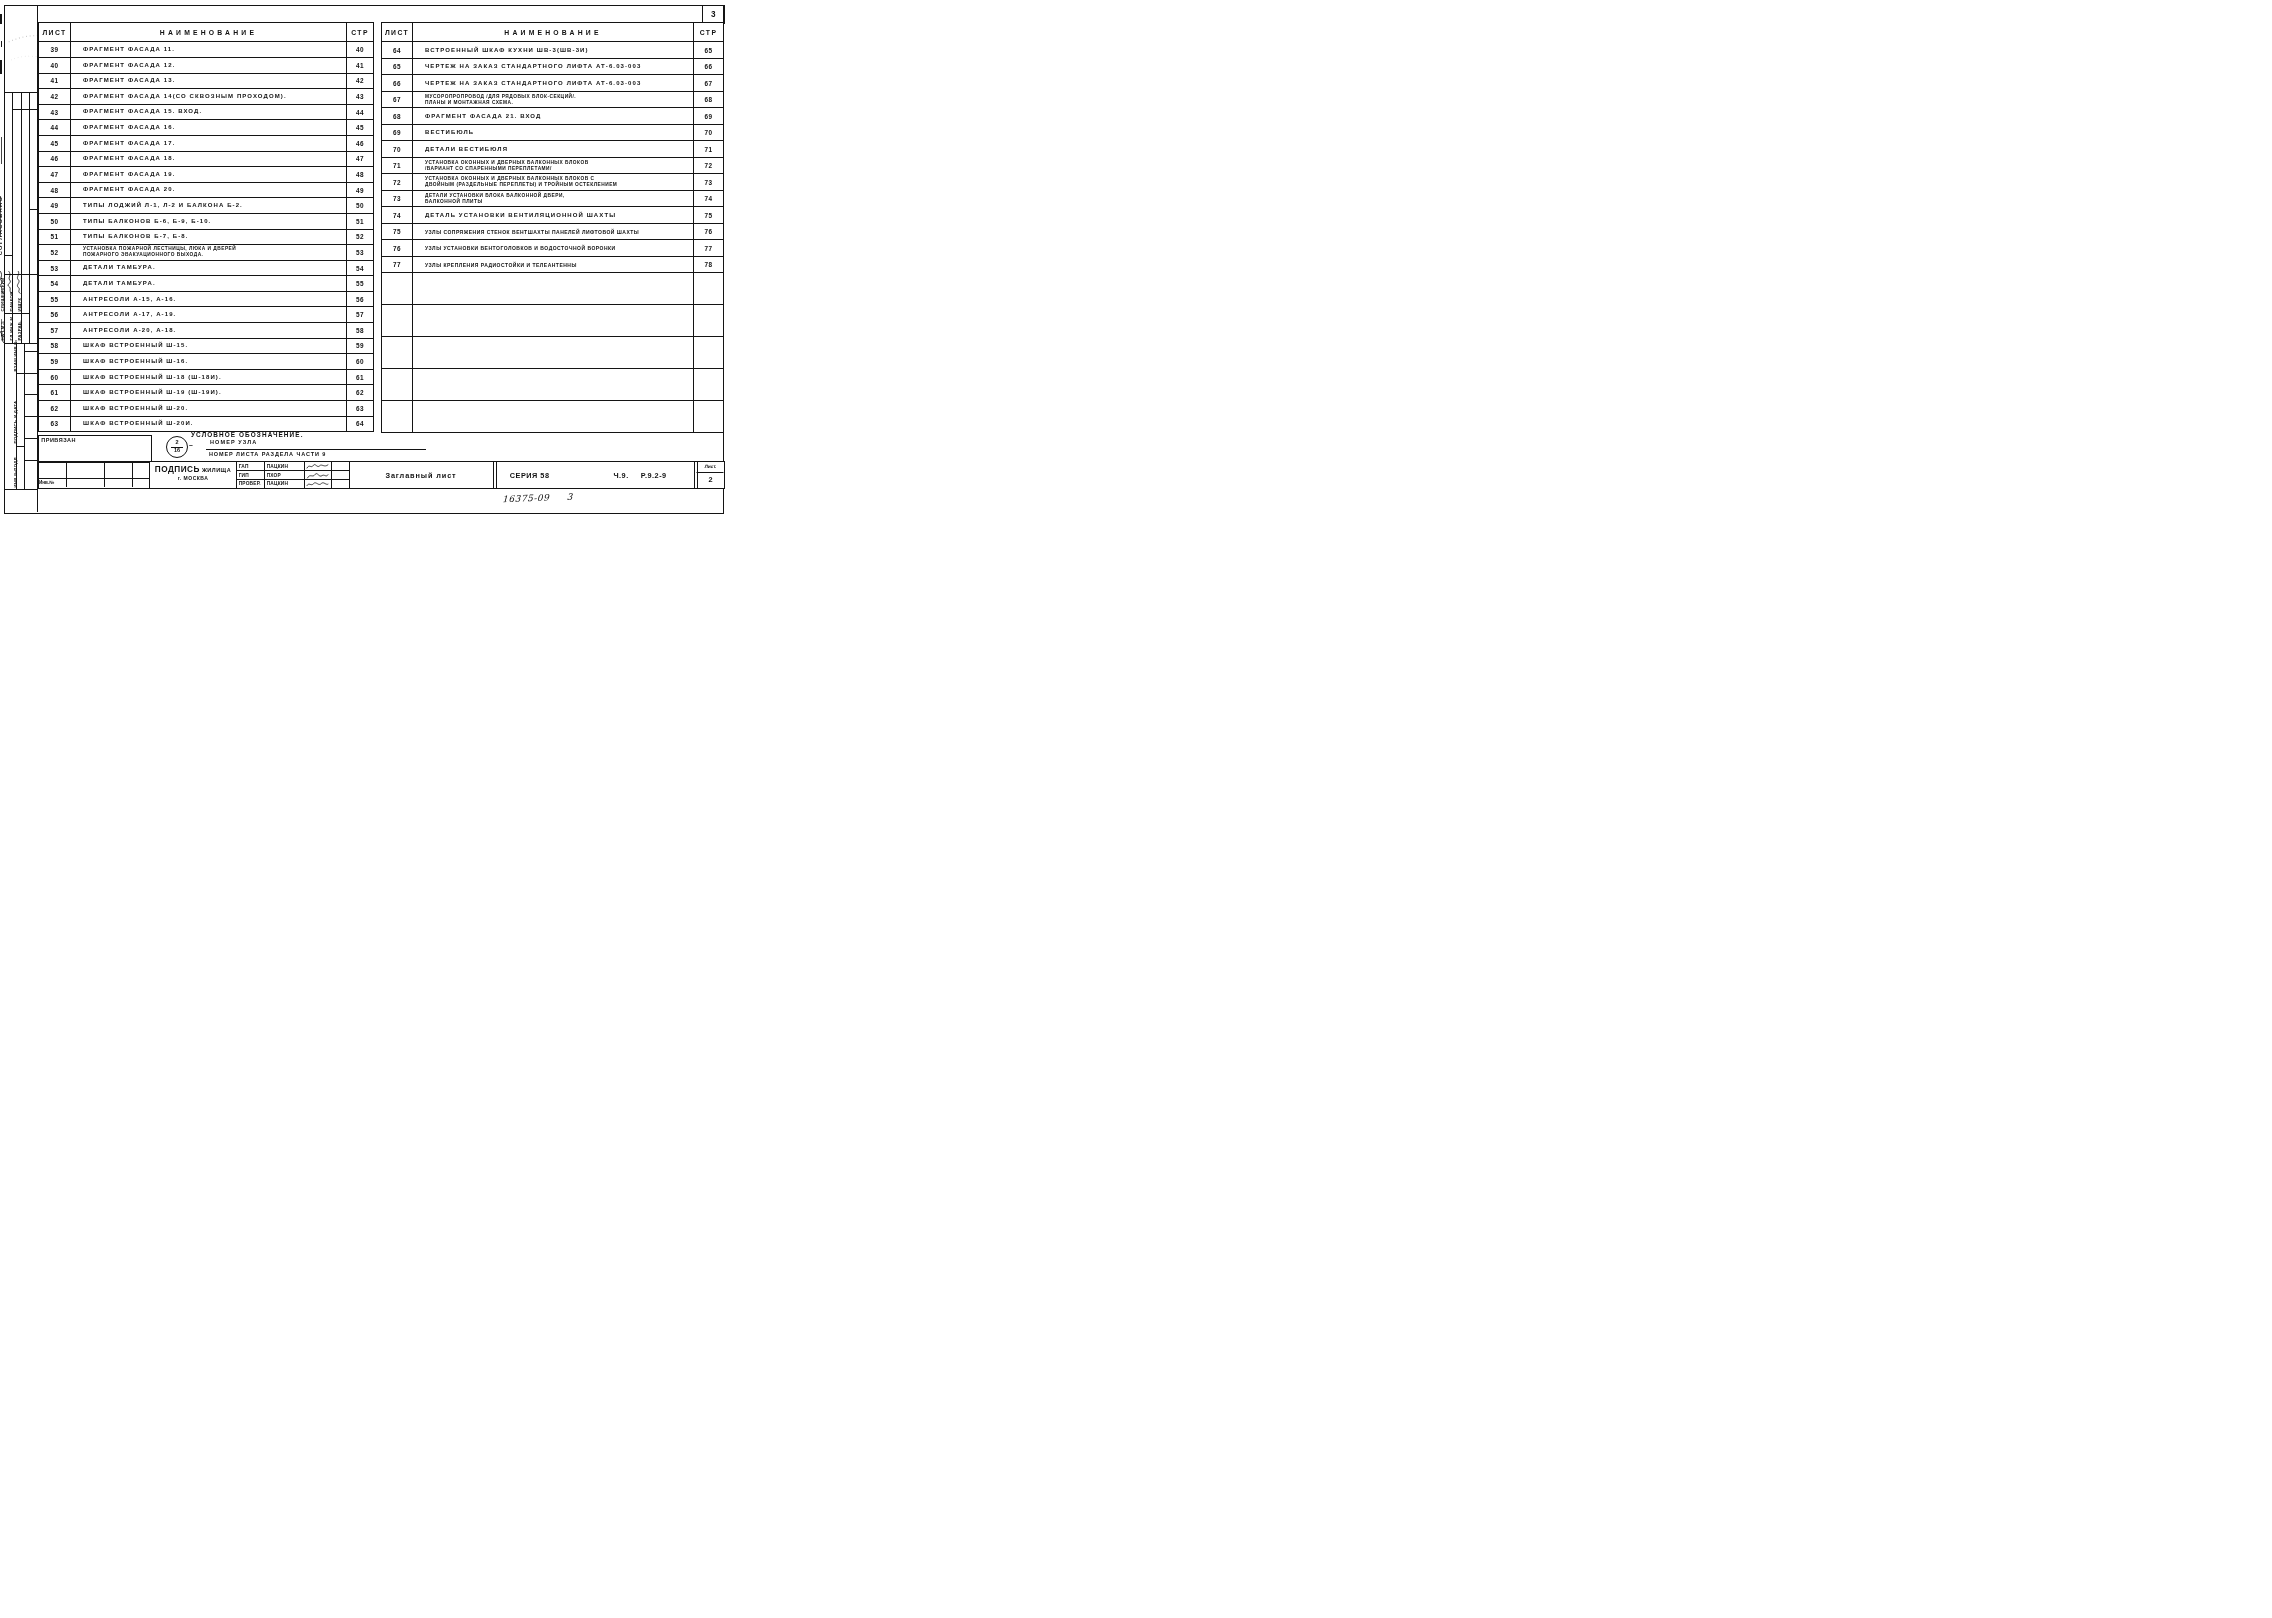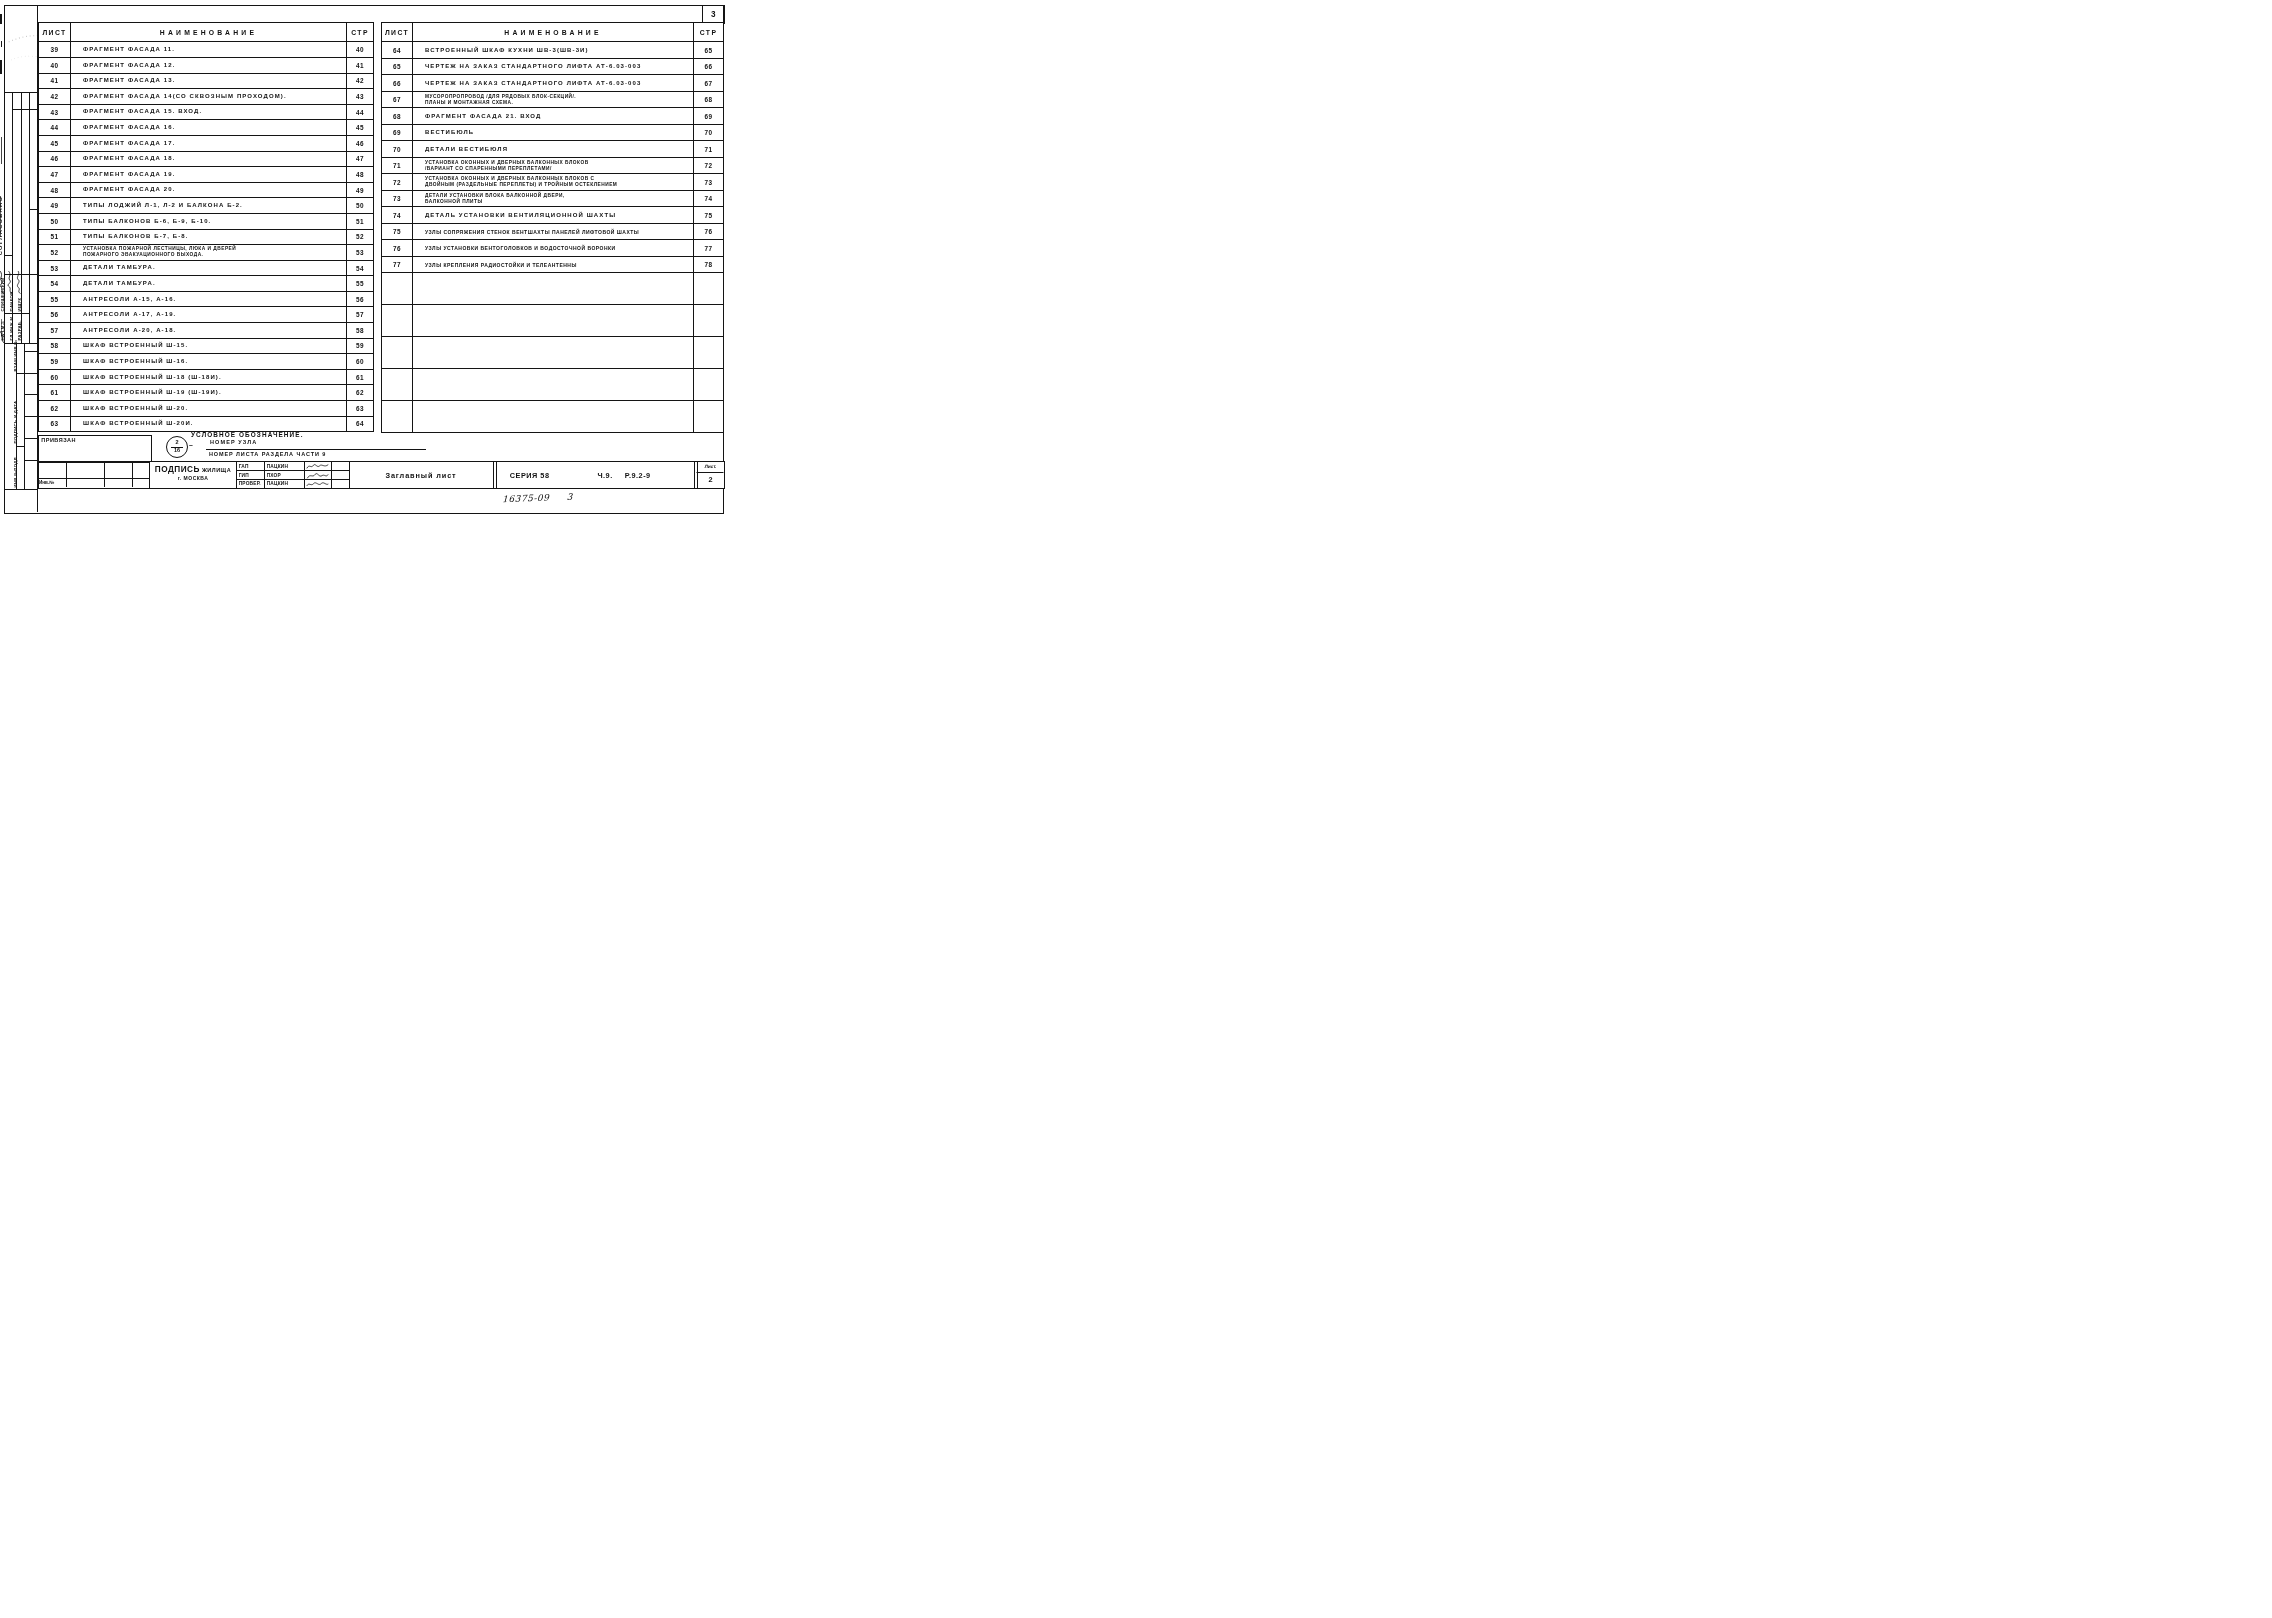--- a/index.html
+++ b/index.html
@@ -46,21 +46,21 @@
   .tb .org{position:absolute;left:0;top:0;width:86px;height:100%;text-align:center;}
   .tb .org .l1{margin-top:2.7px;font-weight:bold;}
   .tb .org .n1{font-size:8.2px;letter-spacing:0.5px;}
   .tb .org .n2{font-size:5.5px;letter-spacing:0.5px;}
   .tb .org .l2{font-size:5px;font-weight:bold;margin-top:0.9px;letter-spacing:0.5px;}
   .tb .rowline{position:absolute;left:86px;width:113px;height:0.9px;background:#151515;}
   .tb .r{position:absolute;height:8.8px;display:flex;align-items:center;font-size:4.8px;font-weight:bold;letter-spacing:0.2px;padding-left:2.7px;box-sizing:border-box;}
   .tb .doc{position:absolute;left:199px;top:0;width:144px;height:100%;display:flex;align-items:center;justify-content:center;
            font-size:7.3px;font-weight:bold;letter-spacing:0.9px;}
   .tb .ser{position:absolute;left:347px;top:0;width:198px;height:100%;display:flex;align-items:center;font-size:7.3px;font-weight:bold;letter-spacing:0.5px;}
-  .tb .ser .s1{margin-left:12.8px;} .tb .ser .s2{margin-left:48px;} .tb .ser .s3{margin-left:12px;}
+  .tb .ser .s1{margin-left:12.8px;} .tb .ser .s2{margin-left:64px;} .tb .ser .s3{margin-left:12px;}
   .tb .sheetcell{position:absolute;left:547px;top:0;width:27px;height:100%;}
   .tb .sheetcell .cap{display:block;text-align:center;font-size:4.6px;font-weight:bold;height:10px;line-height:10px;border-bottom:0.9px solid #151515;transform:skewX(-6deg);}
   .tb .sheetcell .num{display:block;text-align:center;font-size:7.3px;font-weight:bold;margin-top:1.8px;}
   
   .handw{position:absolute;left:503px;top:493px;font-family:"DejaVu Serif", serif;font-style:italic;font-size:9px;
          transform:rotate(-2deg) skewX(-6deg);letter-spacing:0.5px;}
   .handw .sp{margin-left:17.3px;}
   
   .v{position:absolute;transform-origin:0 100%;transform:rotate(-90deg);white-space:nowrap;font-weight:bold;}
   .v.big{font-size:5.7px;letter-spacing:1.4px;line-height:7.3px;height:7.3px;}

